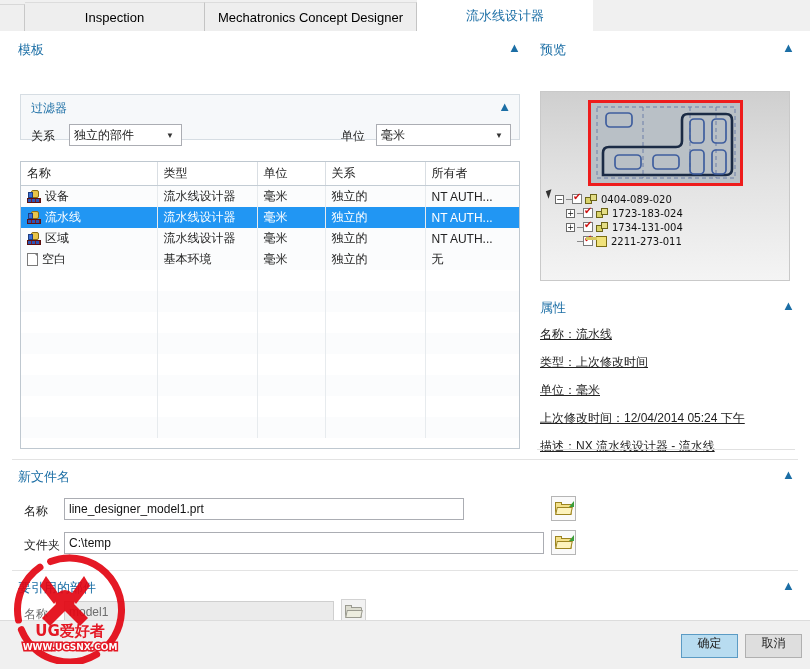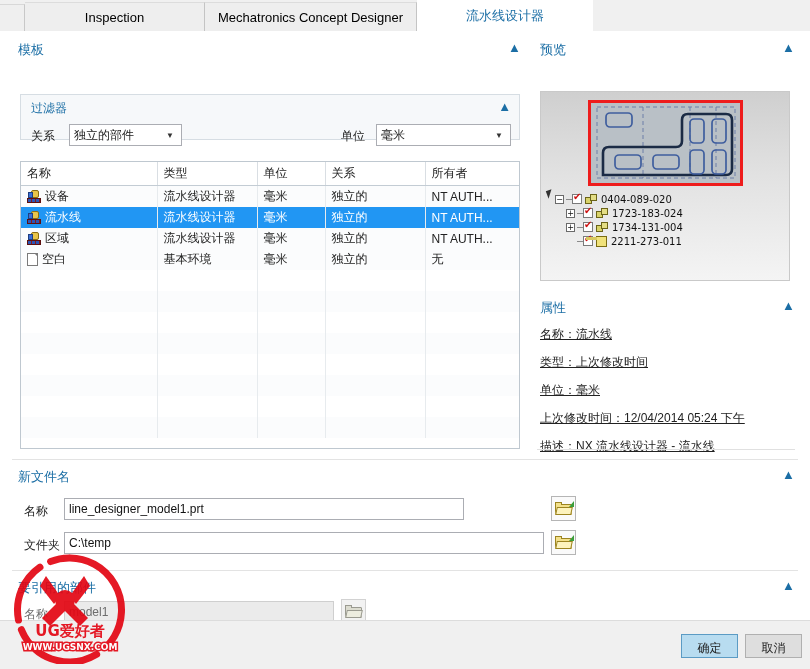--- a/index.html
+++ b/index.html
@@ -319,21 +319,21 @@
   .bottombar {
     position: absolute; left: 0; top: 620px;
     width: 810px; height: 49px;
     background: #f0f0f0;
     border-top: 1px solid #dcdcdc;
   }
   .btn {
     position: absolute;
     width: 57px; height: 24px;
     font-size: 12px;
-    display: flex; align-items: flex-end; justify-content: center;
+    display: flex; align-items: flex-start; justify-content: center;
     cursor: pointer;
     border: 1px solid #7a9ebd;
   }
   .btn.primary { background: #b8dcf0; border-color: #5b9bc4; }
   .btn.secondary { background: #dedede; border-color: #b0b0b0; }
 
   
   .watermark {
     position: absolute;
     left: 8px; top: 552px;

